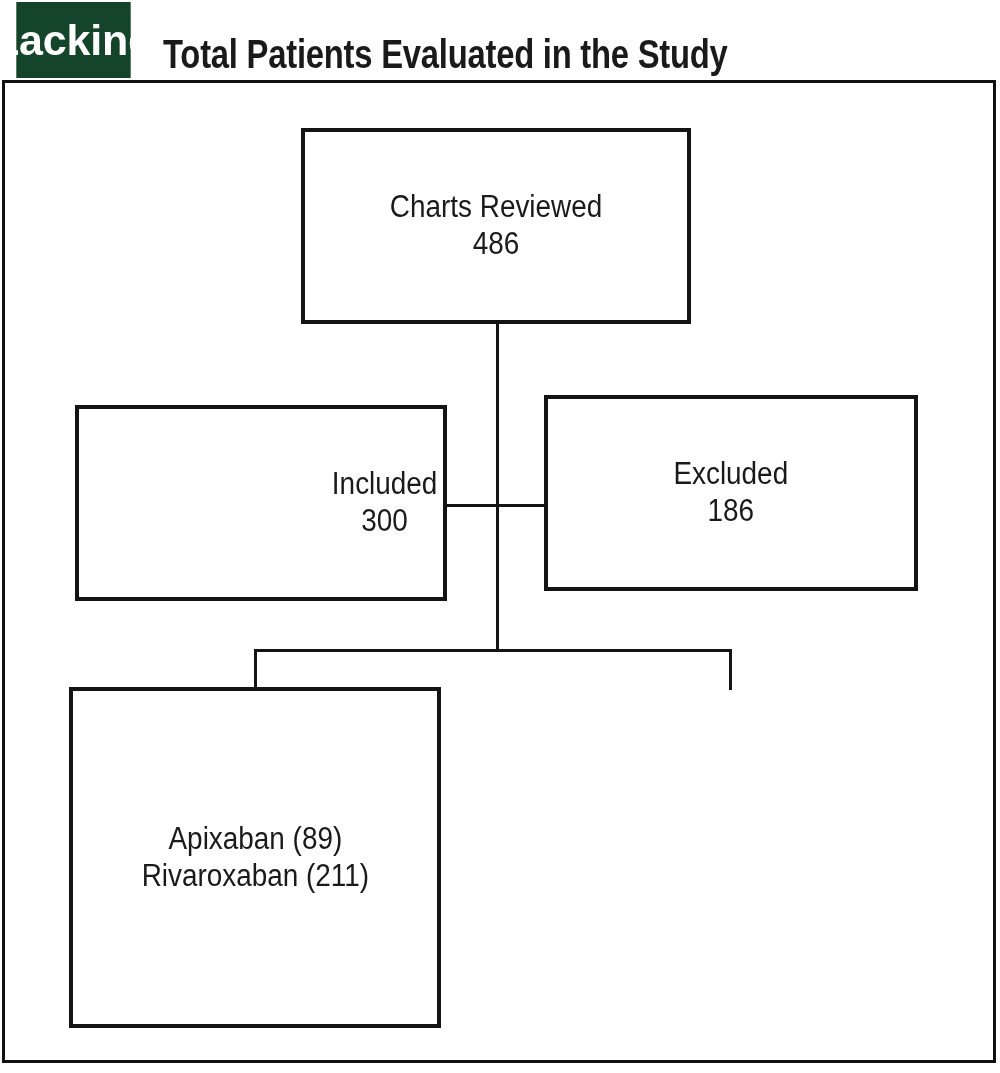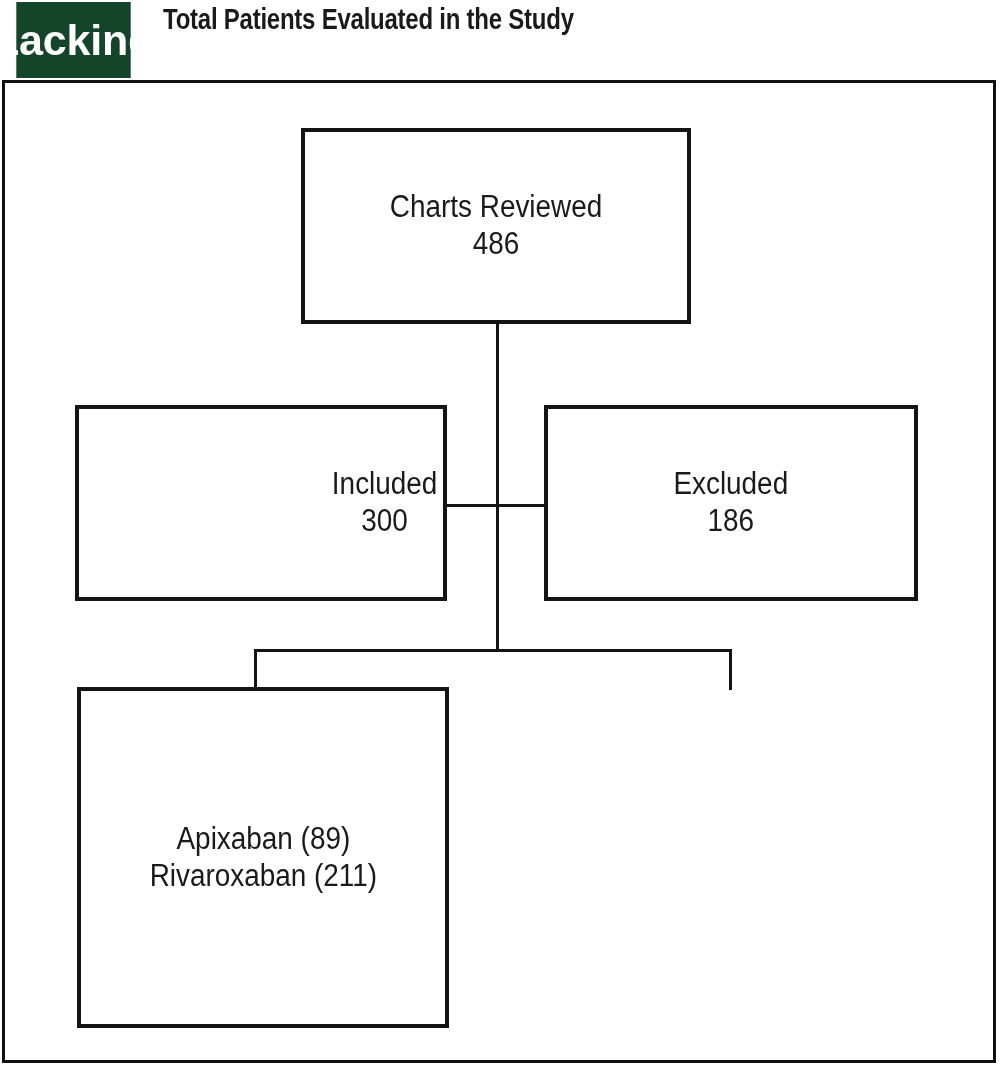--- a/index.html
+++ b/index.html
@@ -45,23 +45,23 @@
     transform: scaleX(0.80);
     transform-origin: center center;
   }
   .fig-header-tag-inner {
     transform: scaleX(1.25);
     white-space: nowrap;
   }
   .fig-header-title {
     flex: 1;
     display: flex;
-    align-items: flex-start;
+    align-items: flex-end;
     padding-left: 18px;
-    font-size: 30px;
+    font-size: 41px;
     font-weight: bold;
     color: #1a1a1a;
     letter-spacing: -0.3px;
     white-space: nowrap;
     overflow: hidden;
   }
   .fig-header-title span {
     display: inline-block;
     transform: scaleX(0.80);
     transform-origin: left center;
@@ -99,22 +99,22 @@
     white-space: nowrap;
   }
   .node-text.wrapping {
     white-space: normal;
   }
   .node-line { display: block; }
 
   
   #node-charts   { left: 296px; top: 45px;  width: 390px; height: 196px; }
   #node-included { left: 70px;  top: 322px; width: 372px; height: 196px; justify-content: flex-end; }
-  #node-excluded { left: 539px; top: 322px; width: 374px; height: 196px; }
-  #node-drugs    { left: 72px;  top: 604px; width: 372px; height: 341px; justify-content: center; }
+  #node-excluded { left: 539px; top: 312px; width: 374px; height: 196px; }
+  #node-drugs    { left: 64px;  top: 604px; width: 372px; height: 341px; justify-content: center; }
   #node-reasons  { left: 539px; top: 604px; width: 374px; height: 341px; }
 
   
   .conn {
     position: absolute;
     background: #141414;
   }
   .conn-v { width: 3px; }
   .conn-h { height: 3px; }
 

